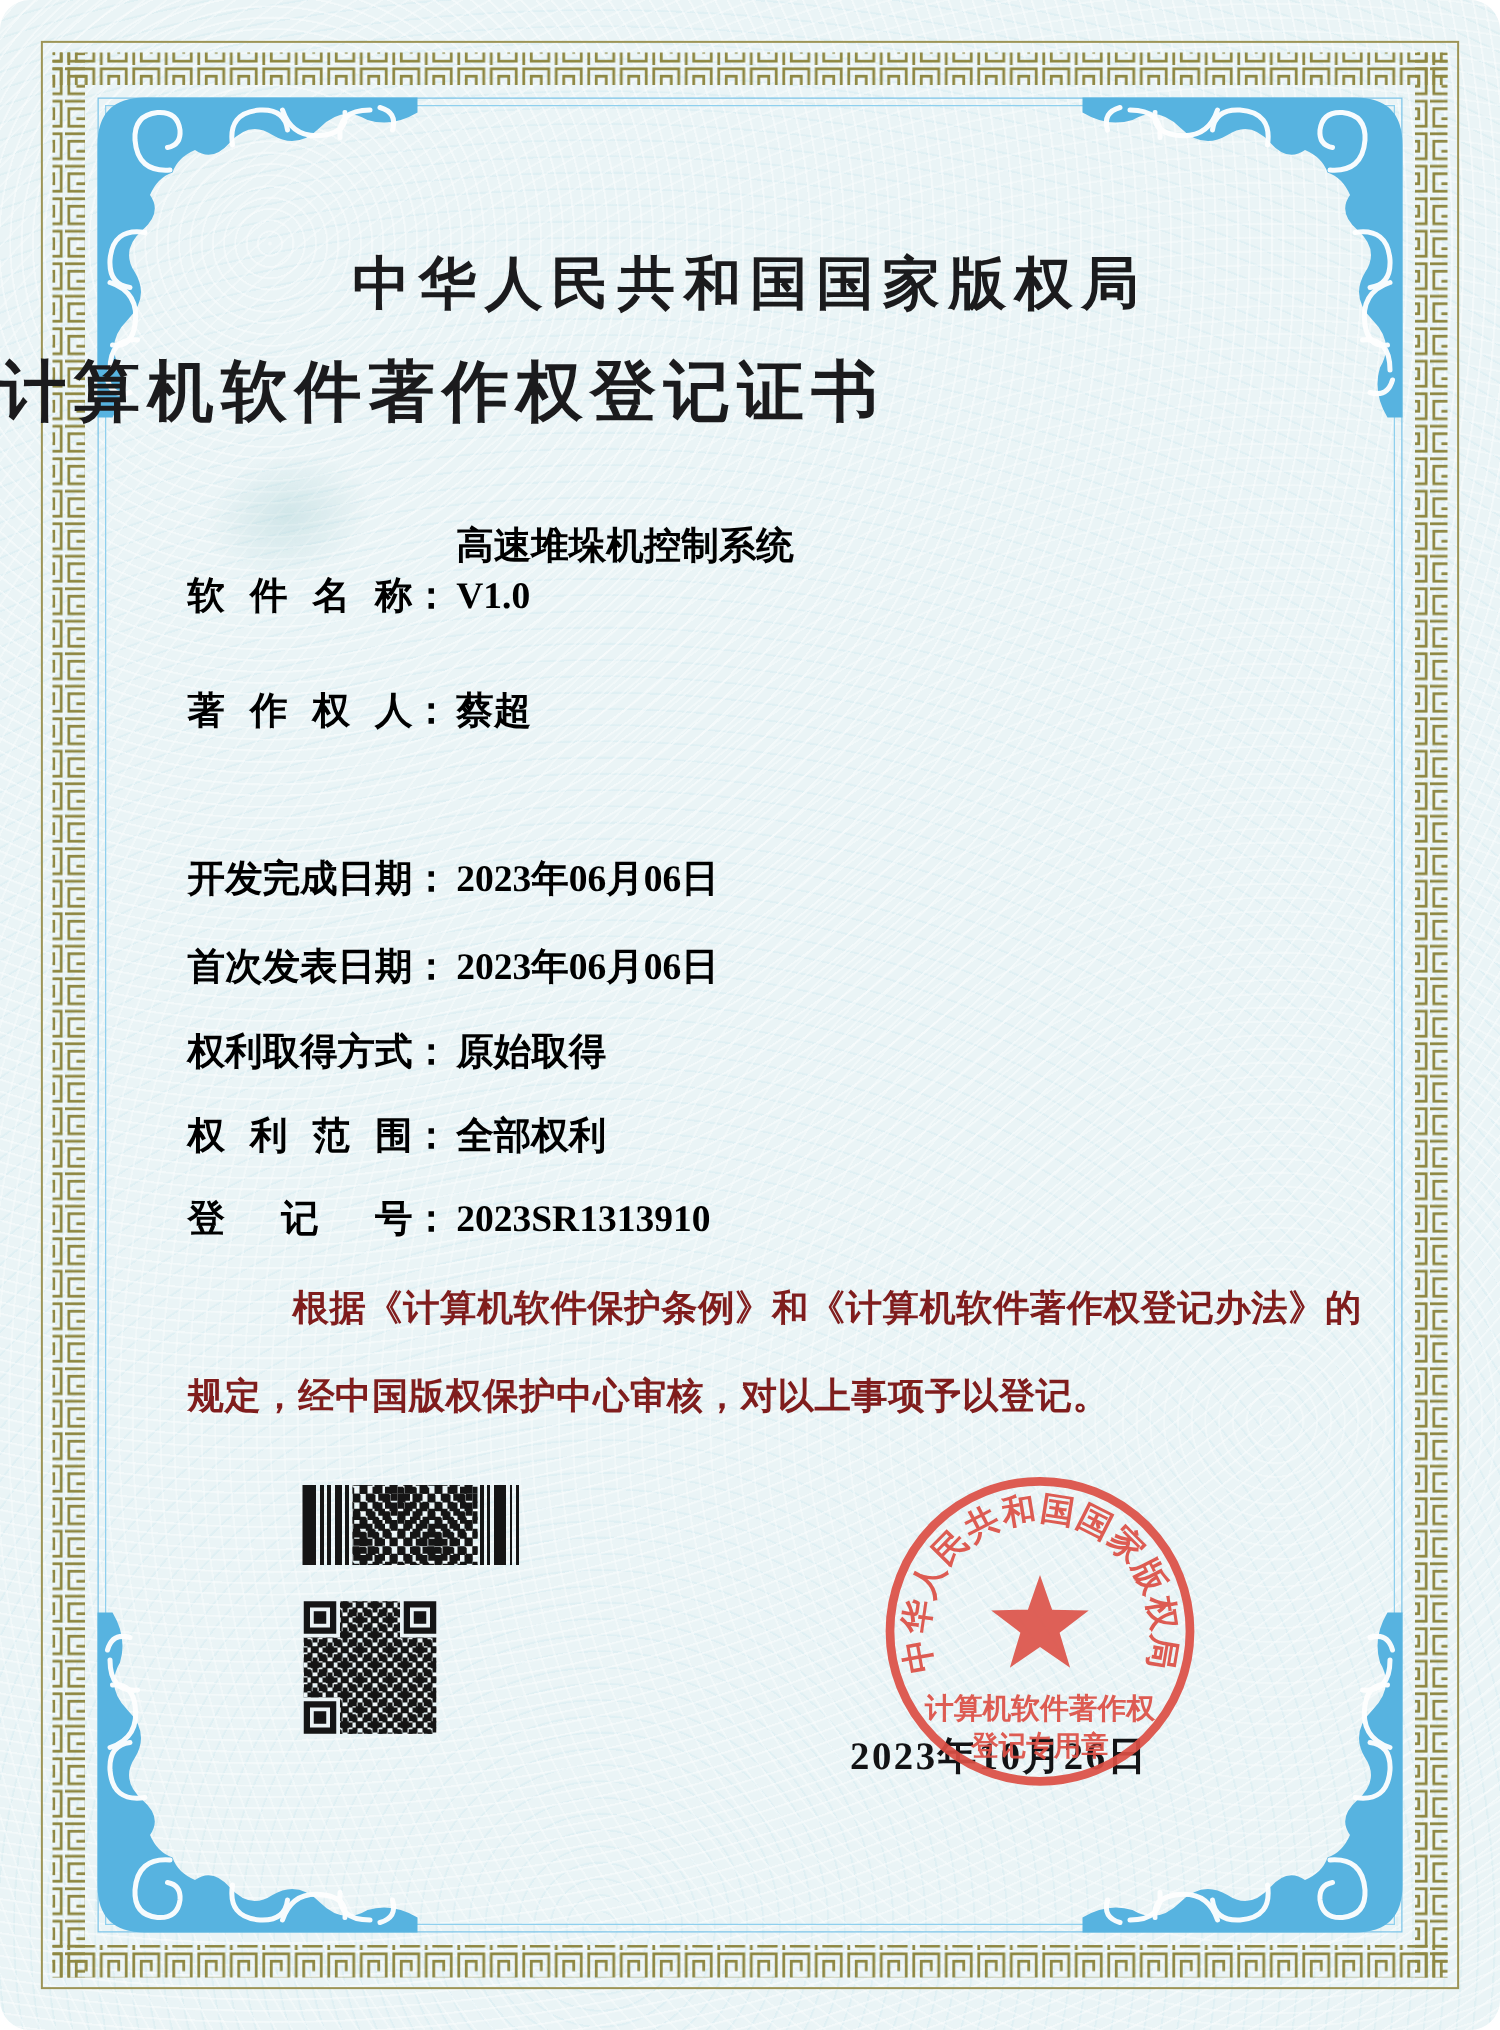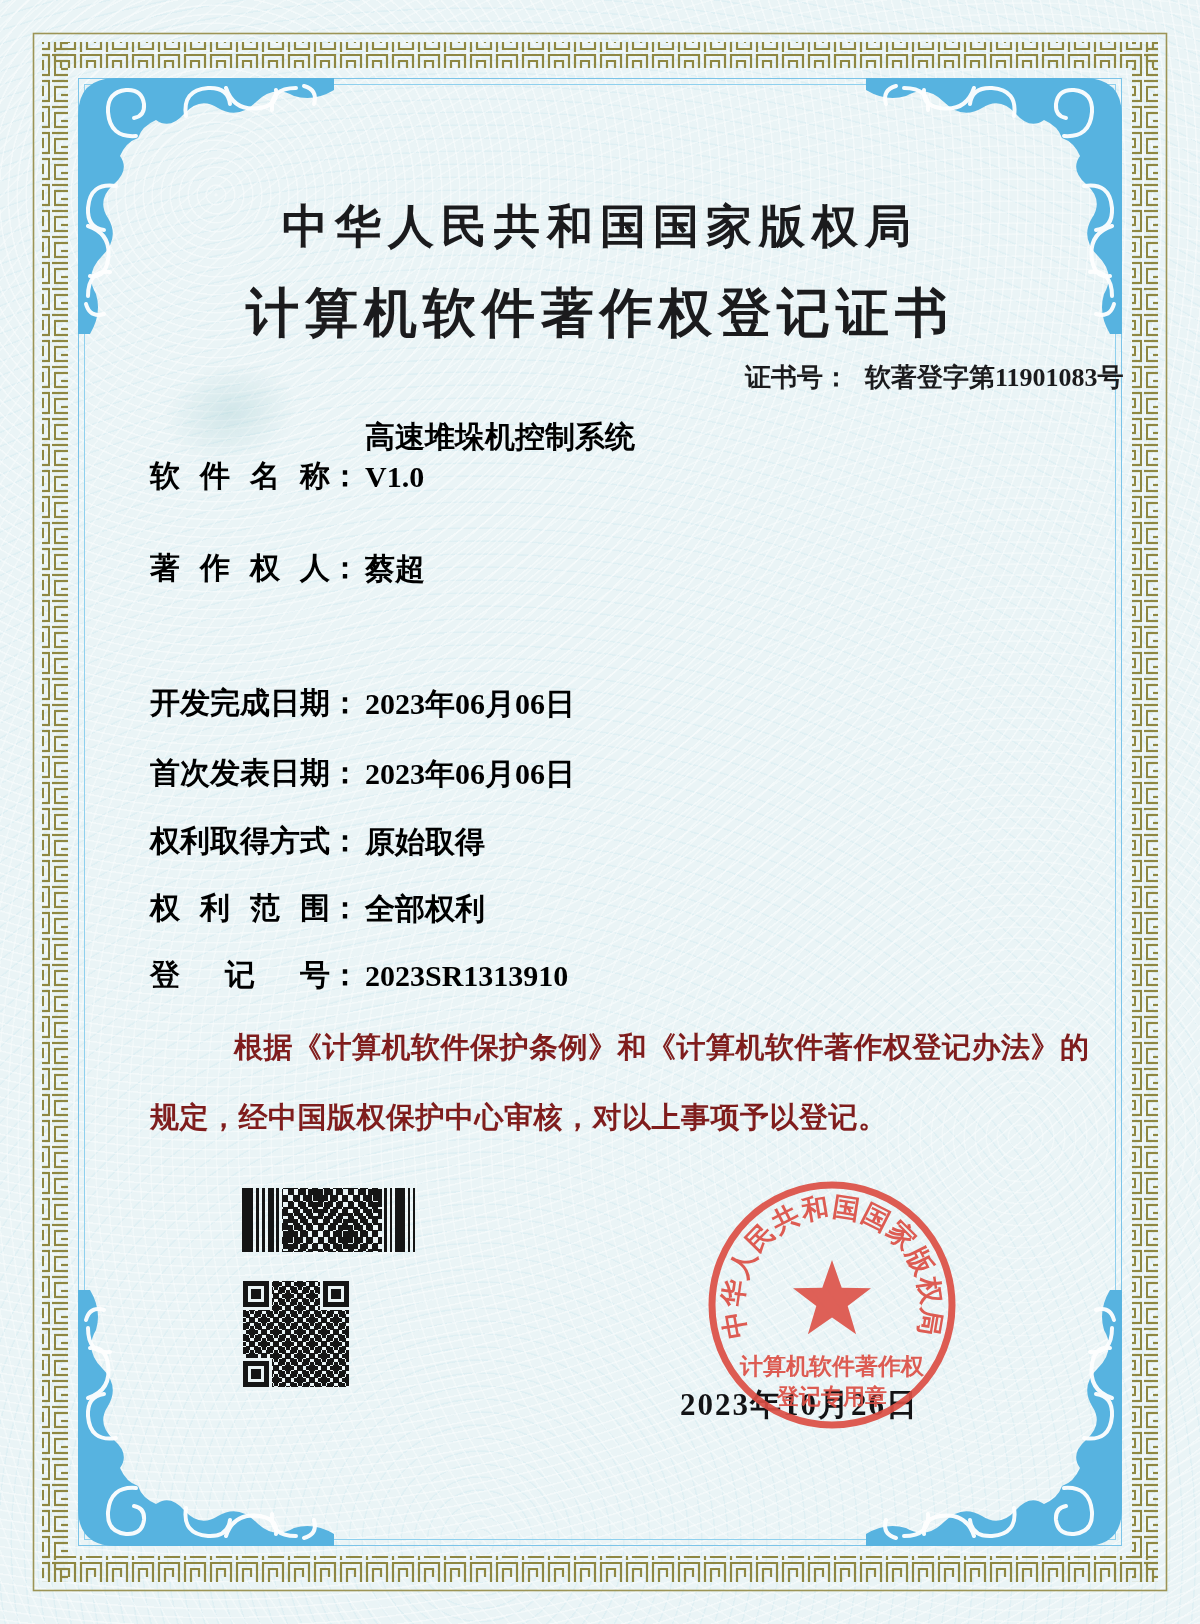--- a/index.html
+++ b/index.html
@@ -5,20 +5,21 @@
   * { margin:0; padding:0; box-sizing:border-box; }
   html,body { width:1200px; height:1624px; }
   body {
     font-family: "Liberation Serif", "DejaVu Serif", serif;
     background:#ffffff;
   }
   .page {
     position:relative; width:1200px; height:1624px;
     background:#eaf4f6;
     overflow:hidden;
+    border-radius:24px;
   }
   
   .page::before {
     content:""; position:absolute; inset:0; pointer-events:none;
     background:
       repeating-radial-gradient(circle at 18% 12%, rgba(255,255,255,.55) 0 1px, rgba(255,255,255,0) 2px 9px),
       repeating-radial-gradient(circle at 85% 70%, rgba(255,255,255,.45) 0 1px, rgba(255,255,255,0) 2px 11px),
       repeating-radial-gradient(circle at 40% 95%, rgba(196,228,236,.35) 0 1px, rgba(255,255,255,0) 2px 13px);
     opacity:.8;
   }
@@ -34,21 +35,21 @@
   .rail-inner { inset:84px; border:1.6px solid #8fd0ee; }
   .corner { width:260px; height:260px; }
   .corner.tl { left:76px;  top:76px; }
   .corner.tr { right:76px; top:76px; transform:scaleX(-1); }
   .corner.bl { left:76px;  bottom:76px; transform:scaleY(-1); }
   .corner.br { right:76px; bottom:76px; transform:scale(-1,-1); }
 
   .txt { position:absolute; color:#1b1b1d; }
   .title1 { top:196px; left:0; width:100%; text-align:center;
             font-size:46px; font-weight:700; letter-spacing:7px; }
-  .title2 { top:278px; left:0; width:100%; text-align:center;
+  .title2 { top:278px; left:0; width:100%; text-align:left;
             font-size:53px; font-weight:700; letter-spacing:6px; }
   .certno { top:360px; left:745px; font-size:26px; font-weight:700; white-space:nowrap; }
   .certno .val { margin-left:16px; }
 
   .field-row { position:absolute; left:150px; font-size:30px; font-weight:700;
                white-space:nowrap; display:flex; align-items:flex-end; }
   .jlabel { display:inline-block; width:180px; text-align:justify; text-align-last:justify; }
   .colon  { display:inline-block; width:30px; }
   .fvalue { margin-left:5px; line-height:40px; }
   .fvalue .v2 { display:block; }
@@ -173,23 +174,20 @@
       <path d="M12,150 q24,8 20,34 q-3,18 -18,16"></path>
       <path d="M34,196 q-22,-2 -22,24"></path>
       <path d="M10,228 q4,14 18,10"></path>
     </g>
   </svg>
 
   <div class="emboss"></div>
 
   <div class="txt title1">中华人民共和国国家版权局</div>
   <div class="txt title2">计算机软件著作权登记证书</div>
-  <div class="txt certno">
-    <span>证书号：</span><span class="val">软著登字第11901083号</span>
-  </div>
 
   <div class="field-row" style="top:417px">
     <span class="jlabel">软件名称</span>
       <span class="colon">：</span>
     <span class="fvalue"><span>高速堆垛机控制系统</span><span class="v2">V1.0</span></span>
   </div>
   <div class="field-row" style="top:548px">
     <span class="jlabel">著作权人</span>
       <span class="colon">：</span>
     <span class="fvalue">蔡超</span>

